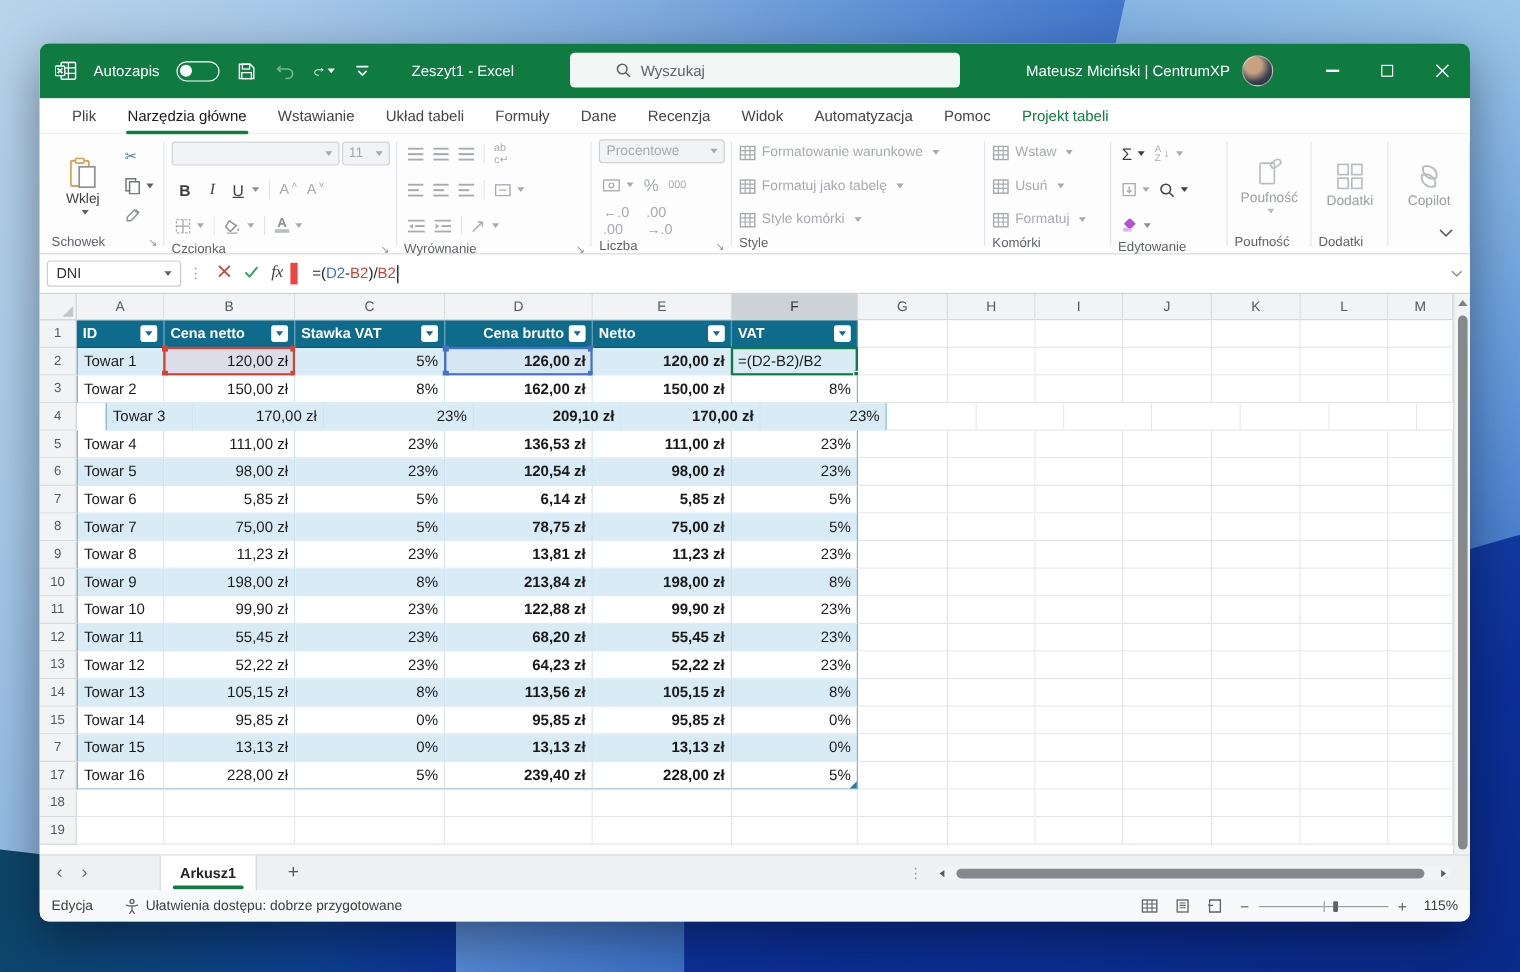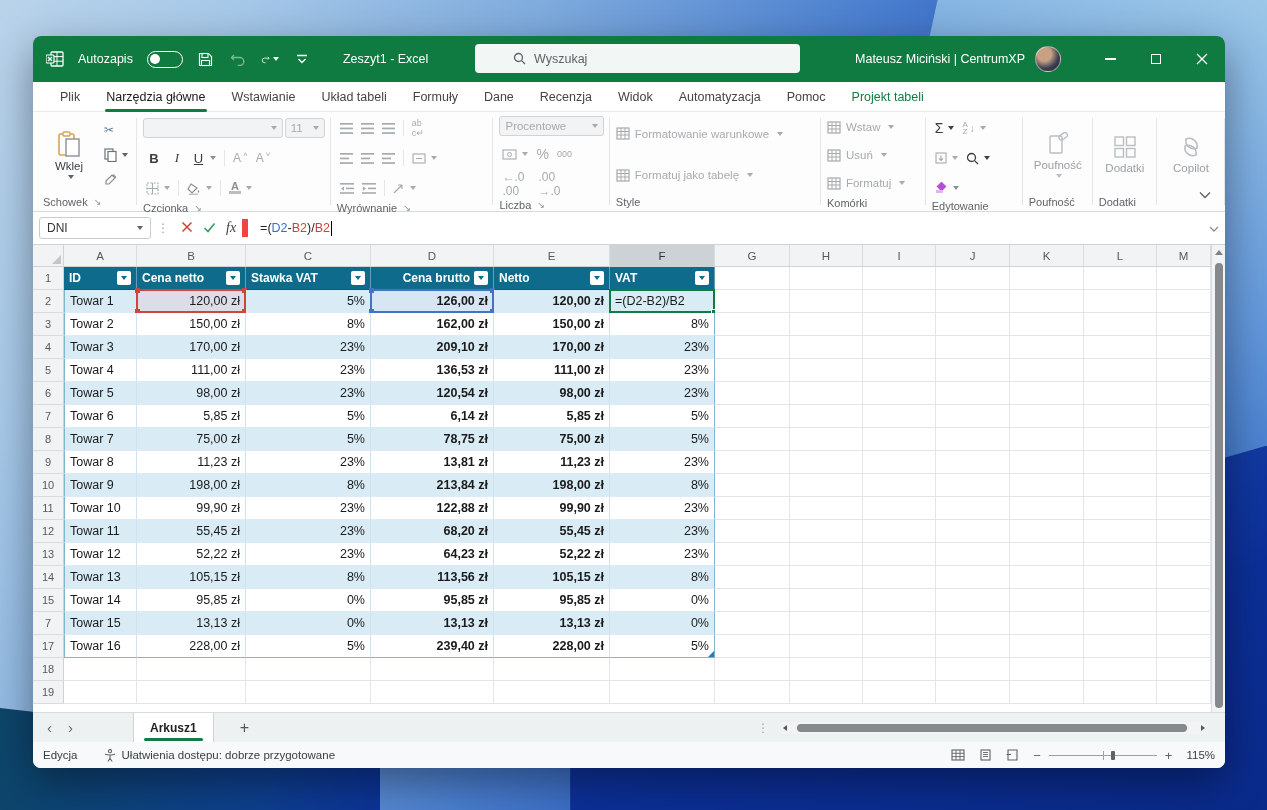--- a/index.html
+++ b/index.html
@@ -47,21 +47,21 @@
   .rtab.contextual { color:#107c41; }
   .tabrow-right { position:absolute; right:8px; top:2px; display:flex; gap:8px; align-items:center; }
   .btn-comments { display:flex; align-items:center; gap:6px; border:1px solid #c6cacd; background:#fff; border-radius:4px; height:24px; padding:0 11px; font-size:12.5px; color:#333; }
   .btn-share { display:flex; align-items:center; gap:6px; background:#107c41; color:#fff; border-radius:4px; height:24px; padding:0 10px; font-size:12.5px; }
 
   
   .ribbon { height:100px; background:#fdfdfd; flex:none; display:flex; border-bottom:1px solid #d8dbde; padding-left:4px; position:relative; }
   .group { display:flex; flex-direction:column; padding:4px 6px 0 6px; position:relative; }
   .group::after { content:""; position:absolute; right:0; top:6px; bottom:6px; width:1px; background:#e4e7e9; }
   .gbody { flex:1; display:flex; gap:6px; }
-  .glabel { height:18px; font-size:11px; color:#5f6368; text-align:center; display:flex; align-items:center; justify-content:flex-start; gap:6px; }
+  .glabel { height:18px; font-size:11px; color:#5f6368; text-align:center; display:flex; align-items:center; justify-content:space-between; gap:6px; }
   .launcher { font-size:9px; color:#8a9094; }
   .bigbtn { width:52px; display:flex; flex-direction:column; align-items:center; justify-content:center; gap:3px; font-size:11.5px; color:#3c4043; }
   .bigbtn.dis { color:#9aa0a6; }
   .smallcol { display:flex; flex-direction:column; justify-content:space-between; padding:3px 0; }
   .sbtn { height:22px; display:flex; align-items:center; gap:2px; color:#5f6368; font-size:12px; padding:0 3px; }
   .sbtn.dis { color:#a6abaf; }
   .sbtn.dark { color:#3c4043; }
   .combo { border:1px solid #d0d4d7; border-radius:3px; background:#f1f3f4; color:#a6abaf; font-size:11.5px; height:20px; display:flex; align-items:center; padding:0 5px; justify-content:space-between; }
   .rrow { display:flex; align-items:center; gap:2px; height:24px; }
   .vr { width:1px; height:16px; background:#e4e7e9; margin:0 3px; }
@@ -496,20 +496,30 @@
           <span class="labbtn">
               <span class="ico">
                 <svg width="14" height="13" viewBox="0 0 14 13">
                   <rect x="1" y="1" width="12" height="11" fill="none" stroke="#a6abaf" stroke-width="1.2"></rect>
                   <path d="M1 4.5h12M1 8h12M5 1v11M9 1v11" stroke="#a6abaf" stroke-width="1"></path>
                 </svg>
               </span>
               <span>Formatuj jako tabelę</span>
               <span class="chev"></span>
             </span>
+          <span class="labbtn">
+              <span class="ico">
+                <svg width="14" height="13" viewBox="0 0 14 13">
+                  <rect x="1" y="1" width="12" height="11" fill="none" stroke="#a6abaf" stroke-width="1.2"></rect>
+                  <path d="M1 4.5h12M1 8h12M5 1v11M9 1v11" stroke="#a6abaf" stroke-width="1"></path>
+                </svg>
+              </span>
+              <span>Style komórki</span>
+              <span class="chev"></span>
+            </span>
         </div>
         <div class="glabel">
             <span>Style</span>
           </div>
       </div>
 
       <div class="group" style="width:108px">
         <div class="gbody" style="flex-direction:column; justify-content:space-around;">
           <span class="labbtn">
               <span class="ico">
@@ -785,21 +795,21 @@
             <div class="cell" style="width: 75px;"></div>
             <div class="cell" style="width: 73px;"></div>
             <div class="cell" style="width: 73px;"></div>
             <div class="cell" style="width: 74px;"></div>
             <div class="cell" style="width: 74px;"></div>
             <div class="cell" style="width: 73px;"></div>
             <div class="cell" style="width: 54px;"></div>
           </div>
           <div class="grow">
             <div class="rowhdr">4</div>
-            <div class="cell tbl band tbl-left" style="width: 73px;">Towar 3</div>
+            <div class="cell tbl band tbl-left" style="width: 73px; margin-left: 24px;">Towar 3</div>
             <div class="cell tbl band right" style="width: 109px;">170,00 zł</div>
             <div class="cell tbl band right" style="width: 125px;">23%</div>
             <div class="cell tbl band right bold" style="width: 123px;">209,10 zł</div>
             <div class="cell tbl band right bold" style="width: 116px;">170,00 zł</div>
             <div class="cell tbl band right tbl-right" style="width: 105px;">23%</div>
             <div class="cell" style="width: 75px;"></div>
             <div class="cell" style="width: 73px;"></div>
             <div class="cell" style="width: 73px;"></div>
             <div class="cell" style="width: 74px;"></div>
             <div class="cell" style="width: 74px;"></div>

